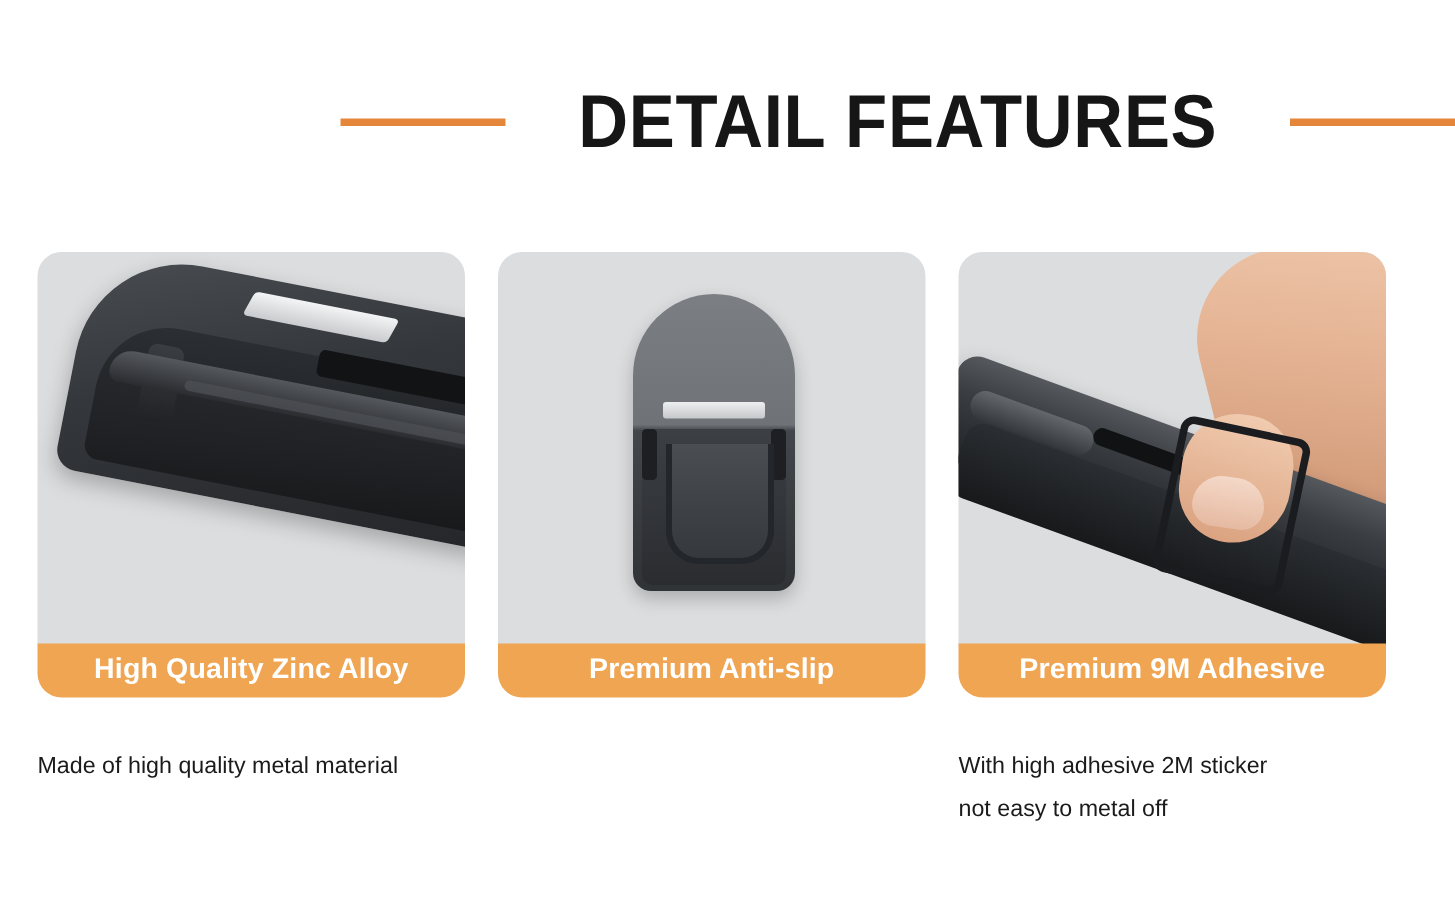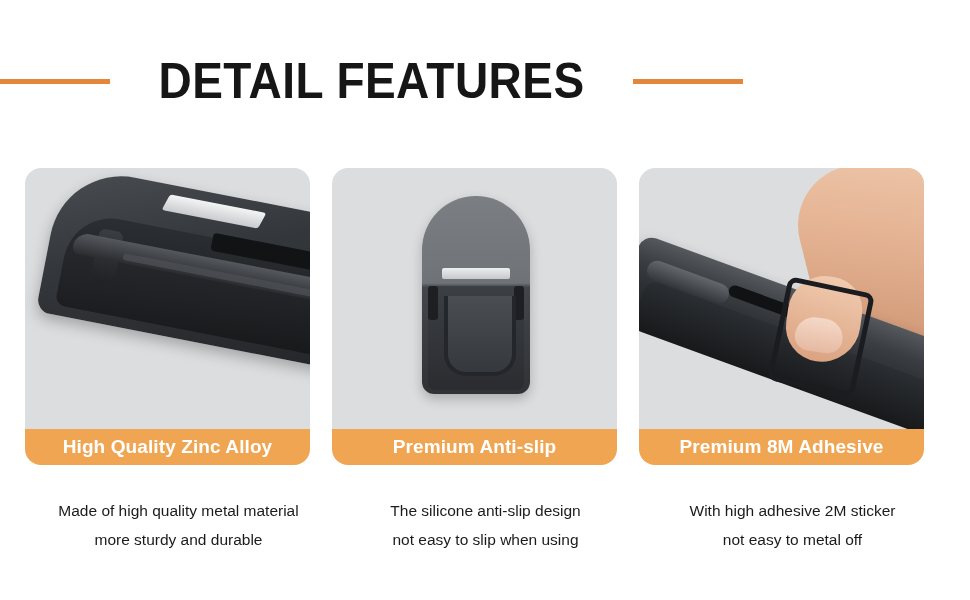--- a/index.html
+++ b/index.html
@@ -17,21 +17,21 @@
 
   
   .title-row {
     position: absolute;
     left: 0;
     top: 52px;
     width: 970px;
     height: 58px;
     display: flex;
     align-items: center;
-    justify-content: flex-start;
+    justify-content: flex-end;
     gap: 0;
   }
   .title-dash {
     width: 110px;
     height: 5px;
     background: #E5873B;
     flex: 0 0 auto;
   }
   .title-dash.left  { margin-right: 30px; }
   .title-dash.right { margin-left: 30px; }
@@ -82,21 +82,21 @@
   }
   .band-label {
     color: #ffffff;
     font-size: 19px;
     font-weight: bold;
     letter-spacing: 0.1px;
     white-space: nowrap;
   }
   .caption {
     margin-top: 31px;
-    text-align: center;
+    text-align: left;
     color: #1b1b1b;
     font-size: 15.5px;
     line-height: 29px;
     font-weight: normal;
   }
   .caption div { white-space: nowrap; }
 
   
   .p1-wrap { position: absolute; inset: 0; }
   .p1-body {
@@ -337,55 +337,50 @@
         <div class="p1-strip"></div>
         <div class="p1-edge"></div>
         <div class="p1-groove"></div>
       </div>
     </div>
     <div class="band">
       <span class="band-label">High Quality Zinc Alloy</span>
     </div>
     <div class="caption">
       <div>Made of high quality metal material</div>
-      <div>more sturdy and durable</div>
     </div>
   </div>
 
   <div class="card">
     <div class="photo">
       <div class="p2-body"></div>
       <div class="p2-plate"></div>
       <div class="p2-notch-l"></div>
       <div class="p2-notch-r"></div>
       <div class="p2-u"></div>
       <div class="p2-strip"></div>
     </div>
     <div class="band">
       <span class="band-label">Premium Anti-slip</span>
-    </div>
-    <div class="caption">
-      <div>The silicone anti-slip design</div>
-      <div>not easy to slip when using</div>
     </div>
   </div>
 
   <div class="card">
     <div class="photo">
       <div class="p3-hand"></div>
       <div class="p3-stand"></div>
       <div class="p3-stand2"></div>
       <div class="p3-lip"></div>
       <div class="p3-slot"></div>
       <div class="p3-thumb"></div>
       <div class="p3-nail"></div>
       <div class="p3-bracket"></div>
     </div>
     <div class="band">
-      <span class="band-label">Premium 8M Adhesive</span>
+      <span class="band-label">Premium 9M Adhesive</span>
     </div>
     <div class="caption">
       <div>With high adhesive 2M sticker</div>
       <div>not easy to metal off</div>
     </div>
   </div>
 
 </div>
 
 </body></html>

